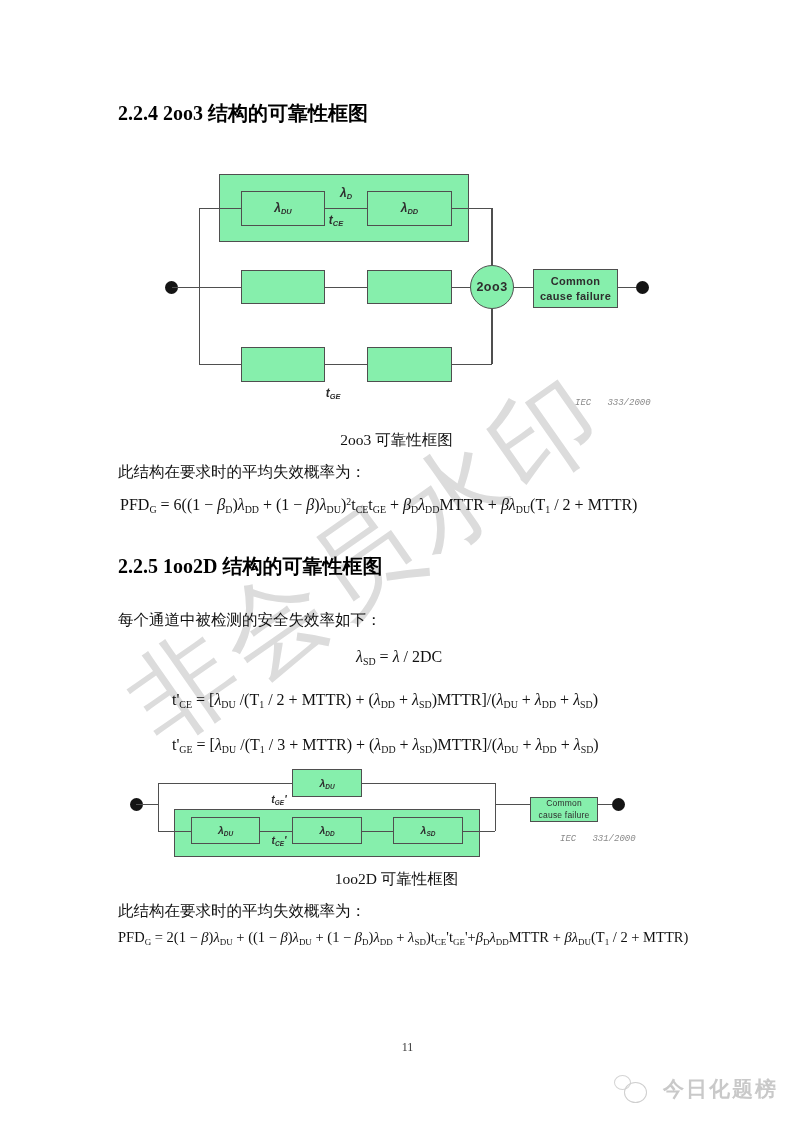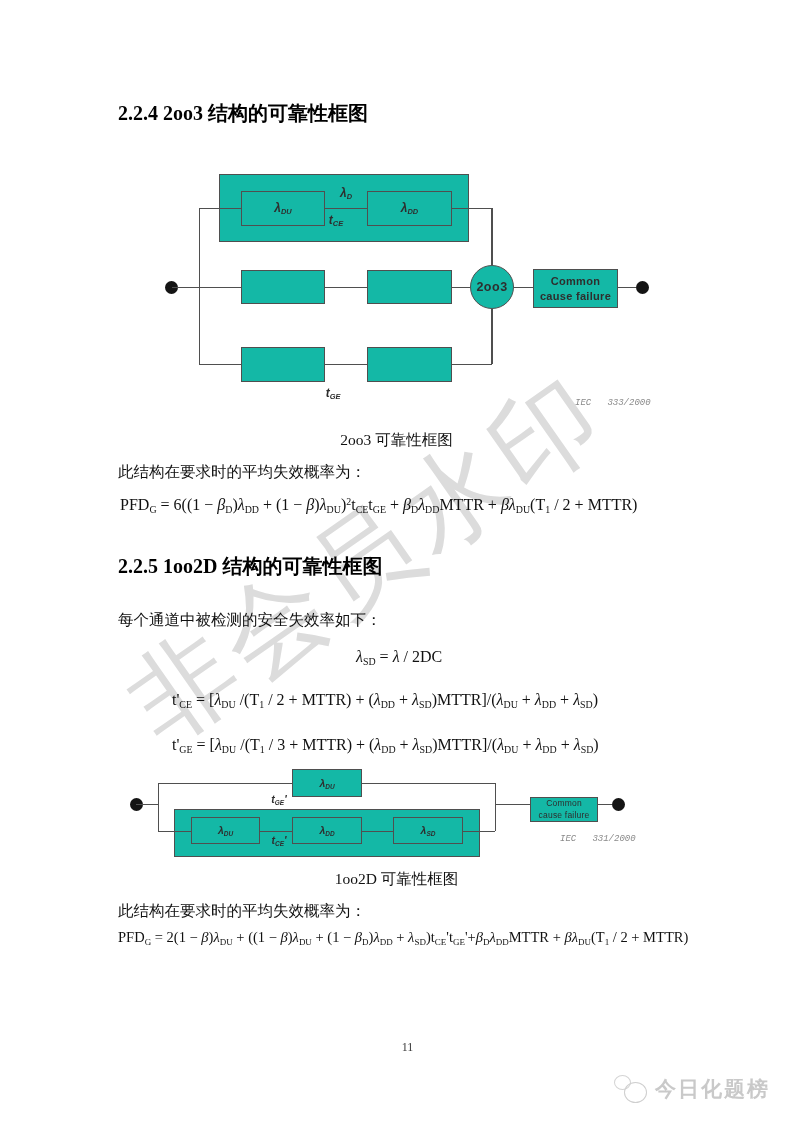--- a/index.html
+++ b/index.html
@@ -15,40 +15,40 @@
   .caption { position:absolute; left:0; width:793px; text-align:center; font-size:15.5px; }
   .formula { position:absolute; font-size:16px; white-space:nowrap; }
   .formula-small { font-size:14.5px; }
   .sub { font-size:0.62em; vertical-align:-0.28em; letter-spacing:0; }
   .sup { font-size:0.62em; vertical-align:0.55em; }
   .it  { font-style:italic; }
 
   .diagram { position:absolute; }
   .hline { position:absolute; height:1.5px; background:#4f4f4f; }
   .vline { position:absolute; width:1.5px; background:#4f4f4f; }
-  .dbox  { position:absolute; border:1.5px solid #4f4f4f; background:#14b8a6;
+  .dbox  { position:absolute; border:1.5px solid #4f4f4f; background:#86efac;
            display:flex; align-items:center; justify-content:center; box-sizing:border-box; }
   .dot   { position:absolute; width:13px; height:13px; border-radius:50%; background:#141414; }
   .dlabel { position:absolute; font-family:"Liberation Sans", sans-serif; font-style:italic;
             font-weight:600; color:#2e2e2e; text-align:center; }
   .boxlabel { font-family:"Liberation Sans", sans-serif; font-style:italic; font-weight:600; color:#2e2e2e; }
   .fs12 { font-size:12px; } .fs11 { font-size:10.5px; }
   .vote { border-radius:50%; }
   .vote span { font-family:"Liberation Sans", sans-serif; font-weight:bold; font-style:normal;
                font-size:12.5px; letter-spacing:0.5px; color:#2e2e2e; }
   .ccf { font-family:"Liberation Sans", sans-serif; font-weight:bold; text-align:center;
          line-height:1.3; letter-spacing:0.3px; color:#2e2e2e; flex-direction:column; }
   .ccf-sm { font-size:8.5px; font-weight:normal; letter-spacing:0.2px; }
   .ccf-lg { font-size:11px; }
   .iec { position:absolute; font-family:Liberation Mono, monospace; font-style:italic;
          font-size:9px; color:#8a8a8a; white-space:pre; }
 
   .page-number { position:absolute; left:11px; width:793px; text-align:center; font-size:12px; color:#3a3a3a; }
 
-  .footer-logo { position:absolute; left:612px; top:1074px; display:flex; align-items:center; gap:7px; }
+  .footer-logo { position:absolute; left:612px; top:1074px; display:flex; align-items:center; gap:15px; }
   .logo-icon { position:relative; width:36px; height:30px; }
   .bubble-big { position:absolute; right:1px; bottom:1px; width:21px; height:19px;
                 border:1.5px solid #cfcfcf; border-radius:50%; }
   .bubble-small { position:absolute; left:2px; top:1px; width:15px; height:13px;
                   border:1.5px solid #d4d4d4; border-radius:50%; }
   .logo-text { font-size:21px; font-weight:bold; letter-spacing:2px; color:#c9c9c9;
                font-family:"Liberation Serif", serif; }
 </style>
 </head>
 <body>

